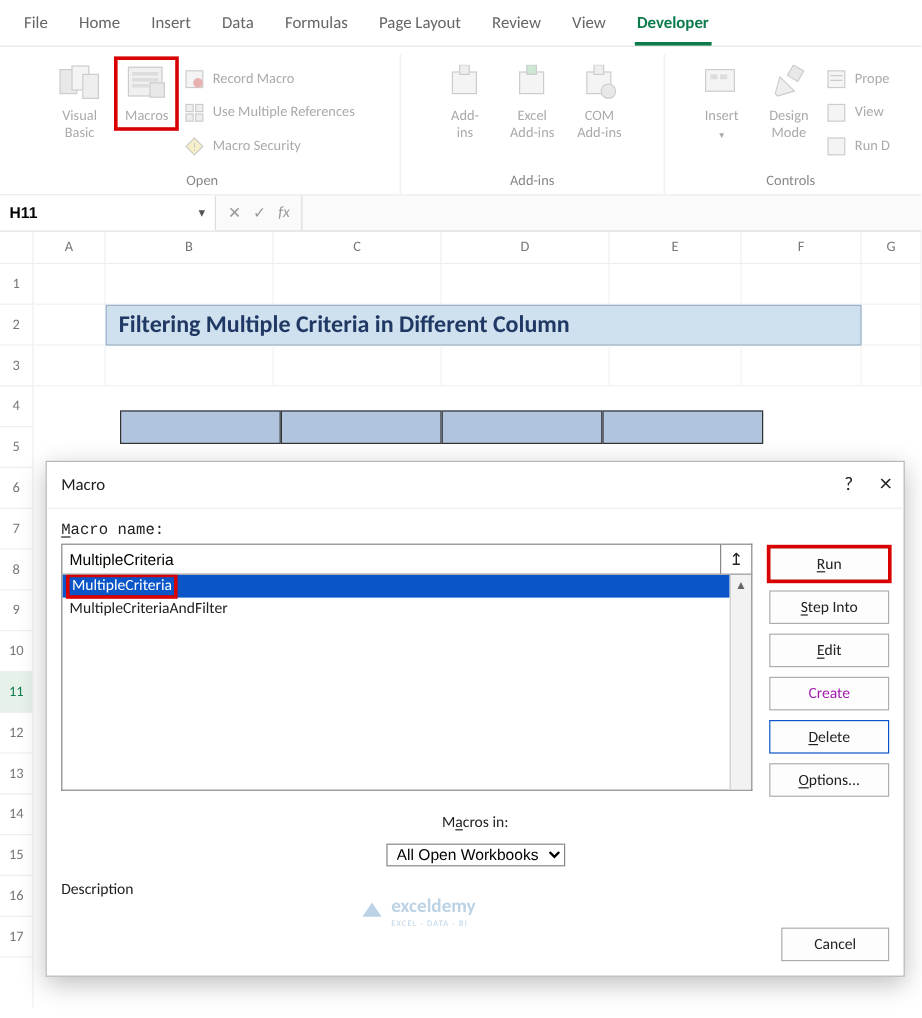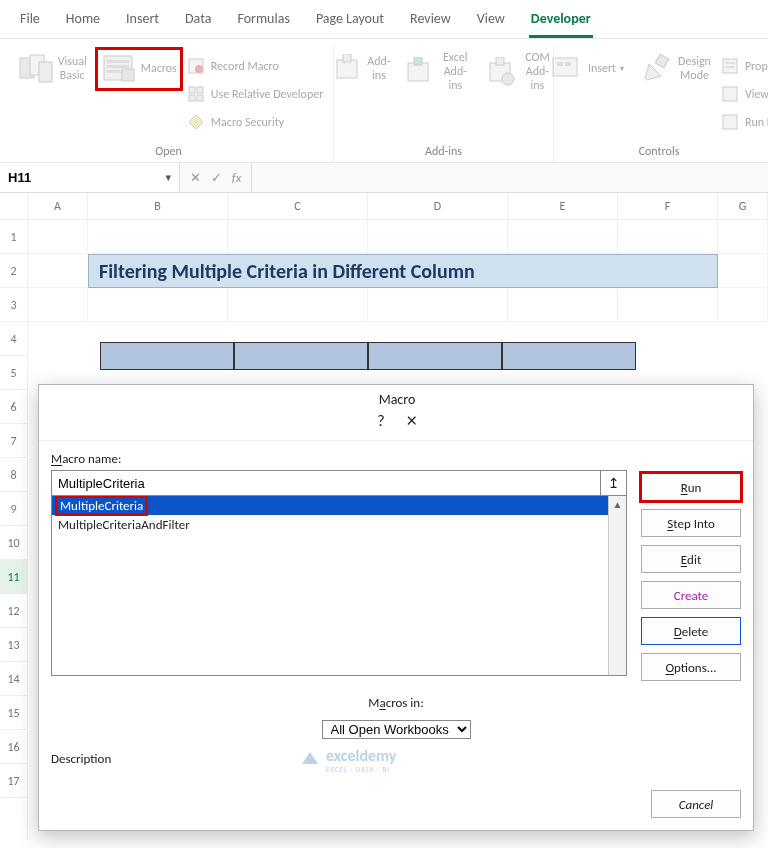--- a/index.html
+++ b/index.html
@@ -45,21 +45,21 @@
     padding: 4px 6px 0 6px;
     border-right: 1px solid #eee;
     min-width: 0;
   }
   .group:last-child { border-right: none; }
   .group-body { display: flex; align-items: flex-start; gap: 6px; flex: 1; }
   .group-label { font-size: 12px; color: #888; padding: 2px 0 4px 0; }
 
   .big-btn {
     display: flex;
-    flex-direction: row;
+    flex-direction: column;
     align-items: center;
     gap: 4px;
     padding: 2px 4px;
     min-width: 50px;
     text-align: center;
     line-height: 1.15;
     cursor: pointer;
   }
   .big-btn .icon-box {
     width: 36px; height: 36px;
@@ -160,29 +160,28 @@
     background: #fff;
     border: 1px solid #b5b5b5;
     box-shadow: 0 6px 20px rgba(0,0,0,0.25);
     font-size: 13px;
     color: #222;
   }
   .dlg-titlebar {
     display: flex; align-items: center; justify-content: space-between;
     padding: 6px 10px 8px 12px;
     border-bottom: 1px solid #eee;
-    flex-direction: column;
   }
   .dlg-titlebar .t-left { font-size: 14px; }
   .dlg-titlebar .t-right { display:flex; gap: 22px; align-items:center; }
   .dlg-body {
     display: flex; gap: 14px; padding: 10px 12px 6px 12px;
   }
   .dlg-main { flex:1; }
-  .dlg-label { margin-bottom: 4px; }
+  .dlg-label { margin-bottom: 4px; font-family: Liberation Mono, monospace; }
   .dlg-input-row { display:flex; }
   .dlg-input-row input {
     flex:1; height: 26px; border:1px solid #888; padding: 0 6px; font-size:13px;
   }
   .ref-btn {
     width: 26px; border:1px solid #888; border-left:none;
     display:flex; align-items:center; justify-content:center; cursor:pointer;
     font-size: 14px;
   }
   .macro-list {
@@ -203,21 +202,21 @@
     display:flex; align-items:center; justify-content:center;
     cursor:pointer; font-size:13px;
   }
   .dlg-btn[aria-disabled="true"] { color:#a21caf; cursor:default; }
   .dlg-foot1 { display:flex; align-items:center; gap:10px; padding: 8px 12px; flex-direction: column; }
   .dlg-foot1 select {
     flex:1; height:26px; border:1px solid #888; padding:0 4px; font-size:13px;
     background:#fff;
   }
   .dlg-desc { padding: 4px 17px 8px 12px; }
-  .dlg-foot2 { display:flex; justify-content:flex-end; padding: 16px 12px 12px 12px; font-style: italic; }
+  .dlg-foot2 { display:flex; justify-content:flex-end; padding: 16px 12px 12px 12px; }
   .dlg-foot2 .dlg-btn { width: 90px; }
 
   .watermark {
     position:absolute; left:300px; top:746px;
     color:#bcd3e6; font-weight:700; font-size:16px;
     display:flex; align-items:center; gap:6px;
   }
 
   .red-inline { outline: 3px solid #d90000; outline-offset: 0px; padding:0 2px; }
 
@@ -277,21 +276,21 @@
         </div>
         <div class="small-row">
           <span class="mini-icon">
               <svg width="16" height="16">
                 <rect x="1" y="1" width="6" height="6" fill="#eee" stroke="#ccc"></rect>
                 <rect x="9" y="1" width="6" height="6" fill="#eee" stroke="#ccc"></rect>
                 <rect x="1" y="9" width="6" height="6" fill="#eee" stroke="#ccc"></rect>
                 <rect x="9" y="9" width="6" height="6" fill="#eee" stroke="#ccc"></rect>
               </svg>
             </span>
-          <span>Use Relative Developer</span>
+          <span>Use Multiple References</span>
         </div>
         <div class="small-row">
           <span class="mini-icon">
               <svg width="16" height="16">
                 <polygon points="8,1 15,8 8,15 1,8" fill="#f5eec7" stroke="#ccc"></polygon>
                 <text x="8" y="12" font-size="10" text-anchor="middle" fill="#ccc">!</text>
               </svg>
             </span>
           <span>Macro Security</span>
         </div>

